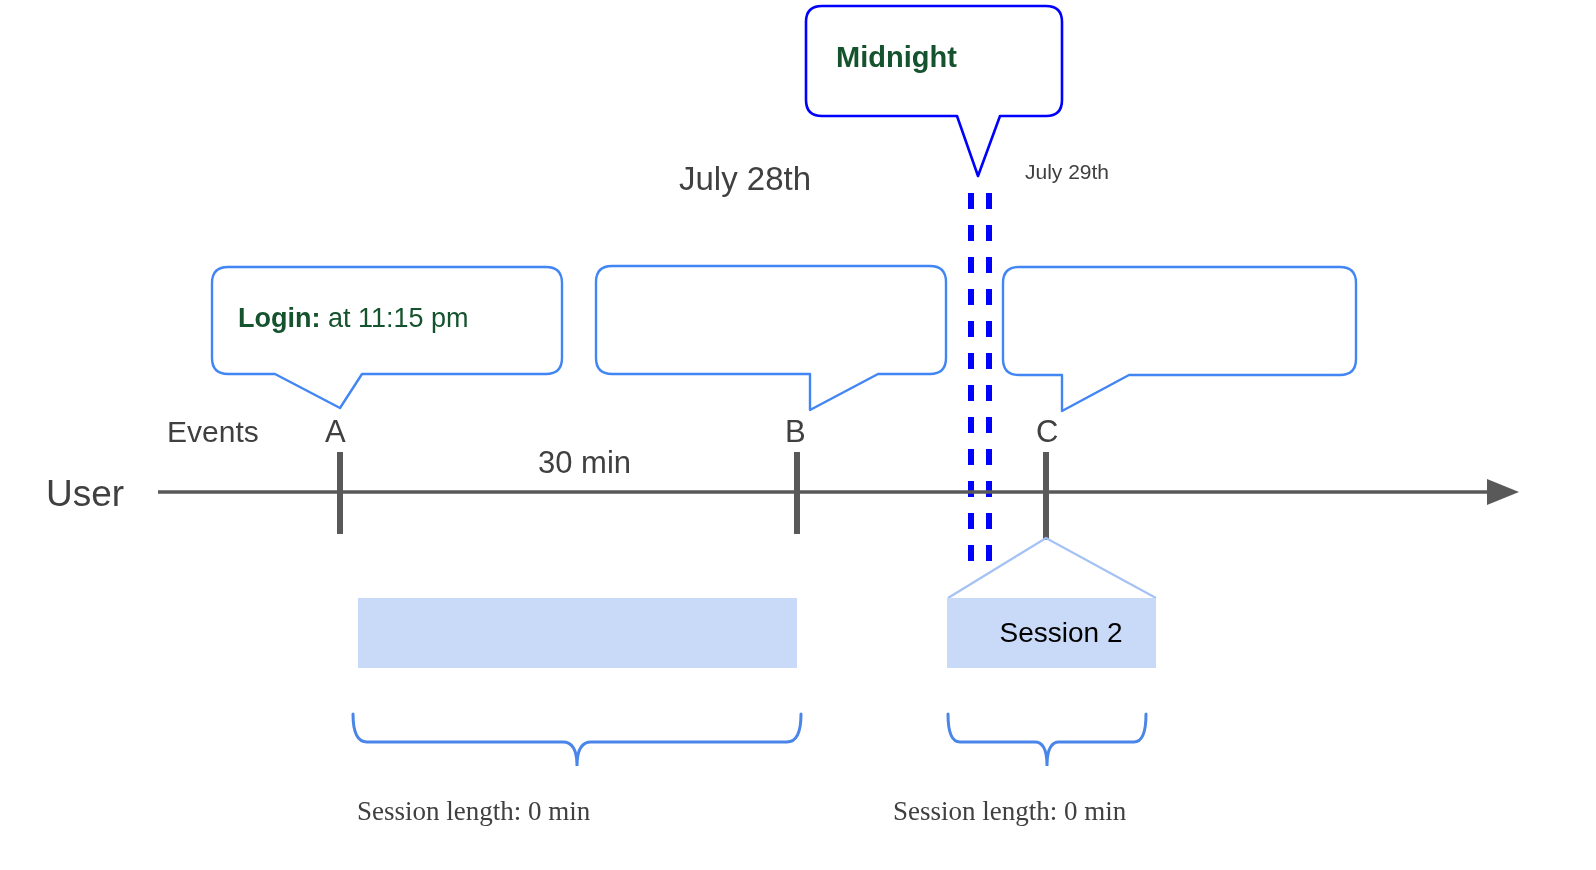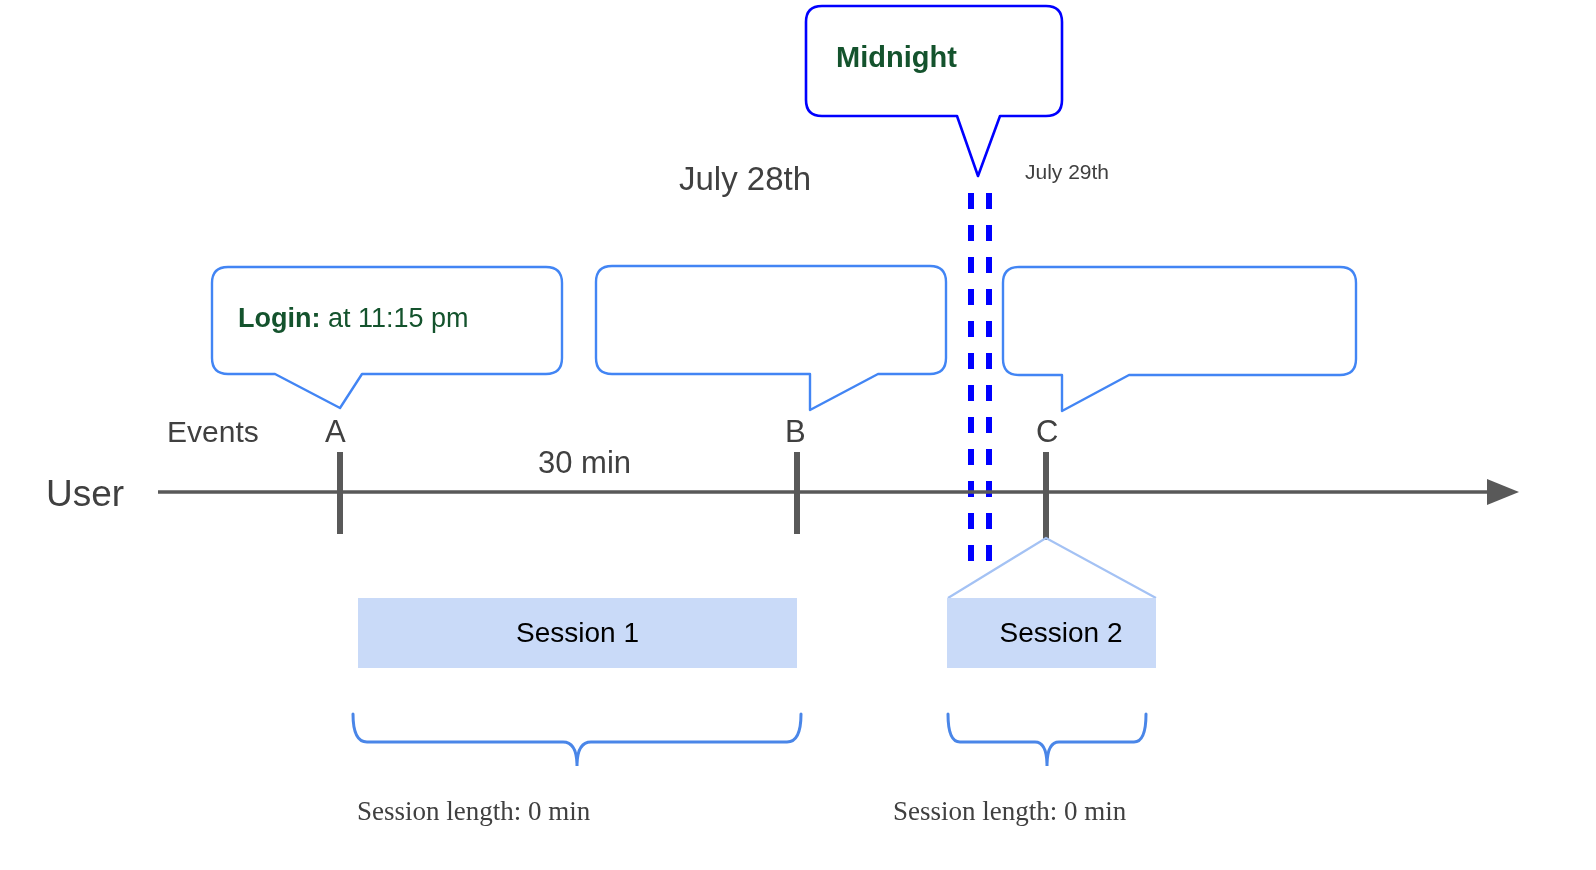--- a/index.html
+++ b/index.html
@@ -128,19 +128,18 @@
   <div class="lbl lbl-mark lbl-mark-c">C</div>
 
   <div class="callout-text ct-midnight">Midnight</div>
 
   <div class="callout-text ct-login">
     <b>Login:</b><span> at 11:15 pm</span>
   </div>
 
 
 
-  <div class="session-label sl-1">Session 1</div>
   <div class="session-label sl-2">Session 2</div>
 
   <div class="lbl lbl-sess-len lbl-sess-len-1">Session length: 0 min</div>
   <div class="lbl lbl-sess-len lbl-sess-len-2">Session length: 0 min</div>
 
 </div>
 
 </body></html>

